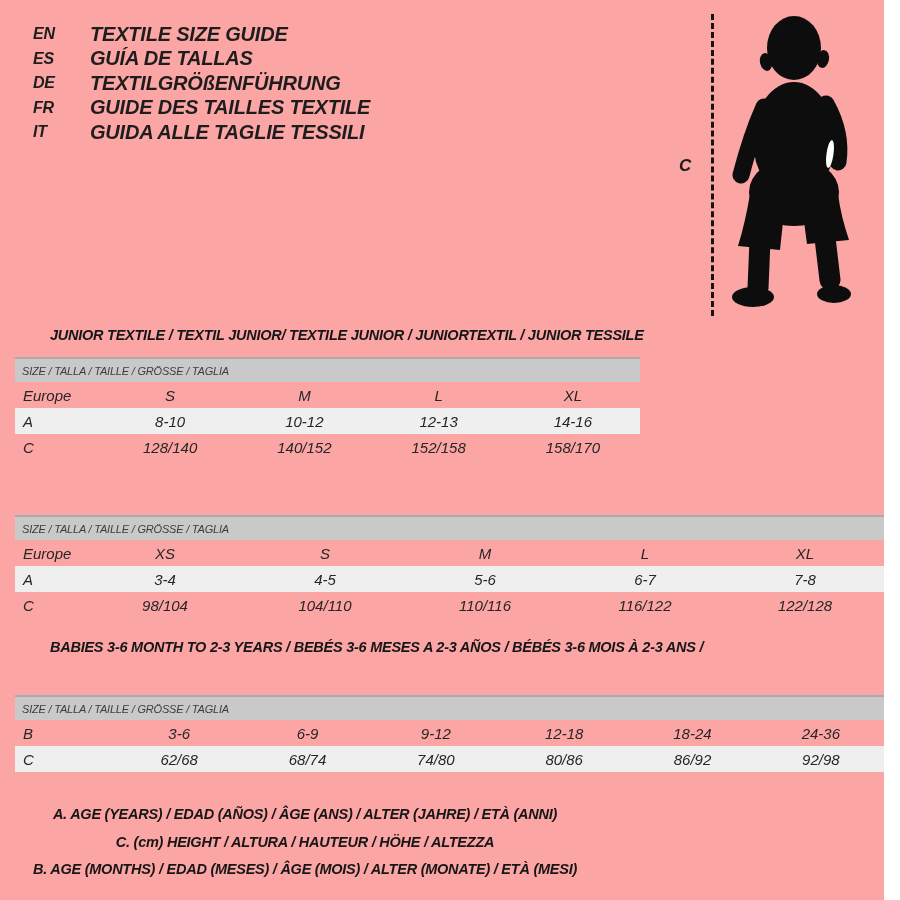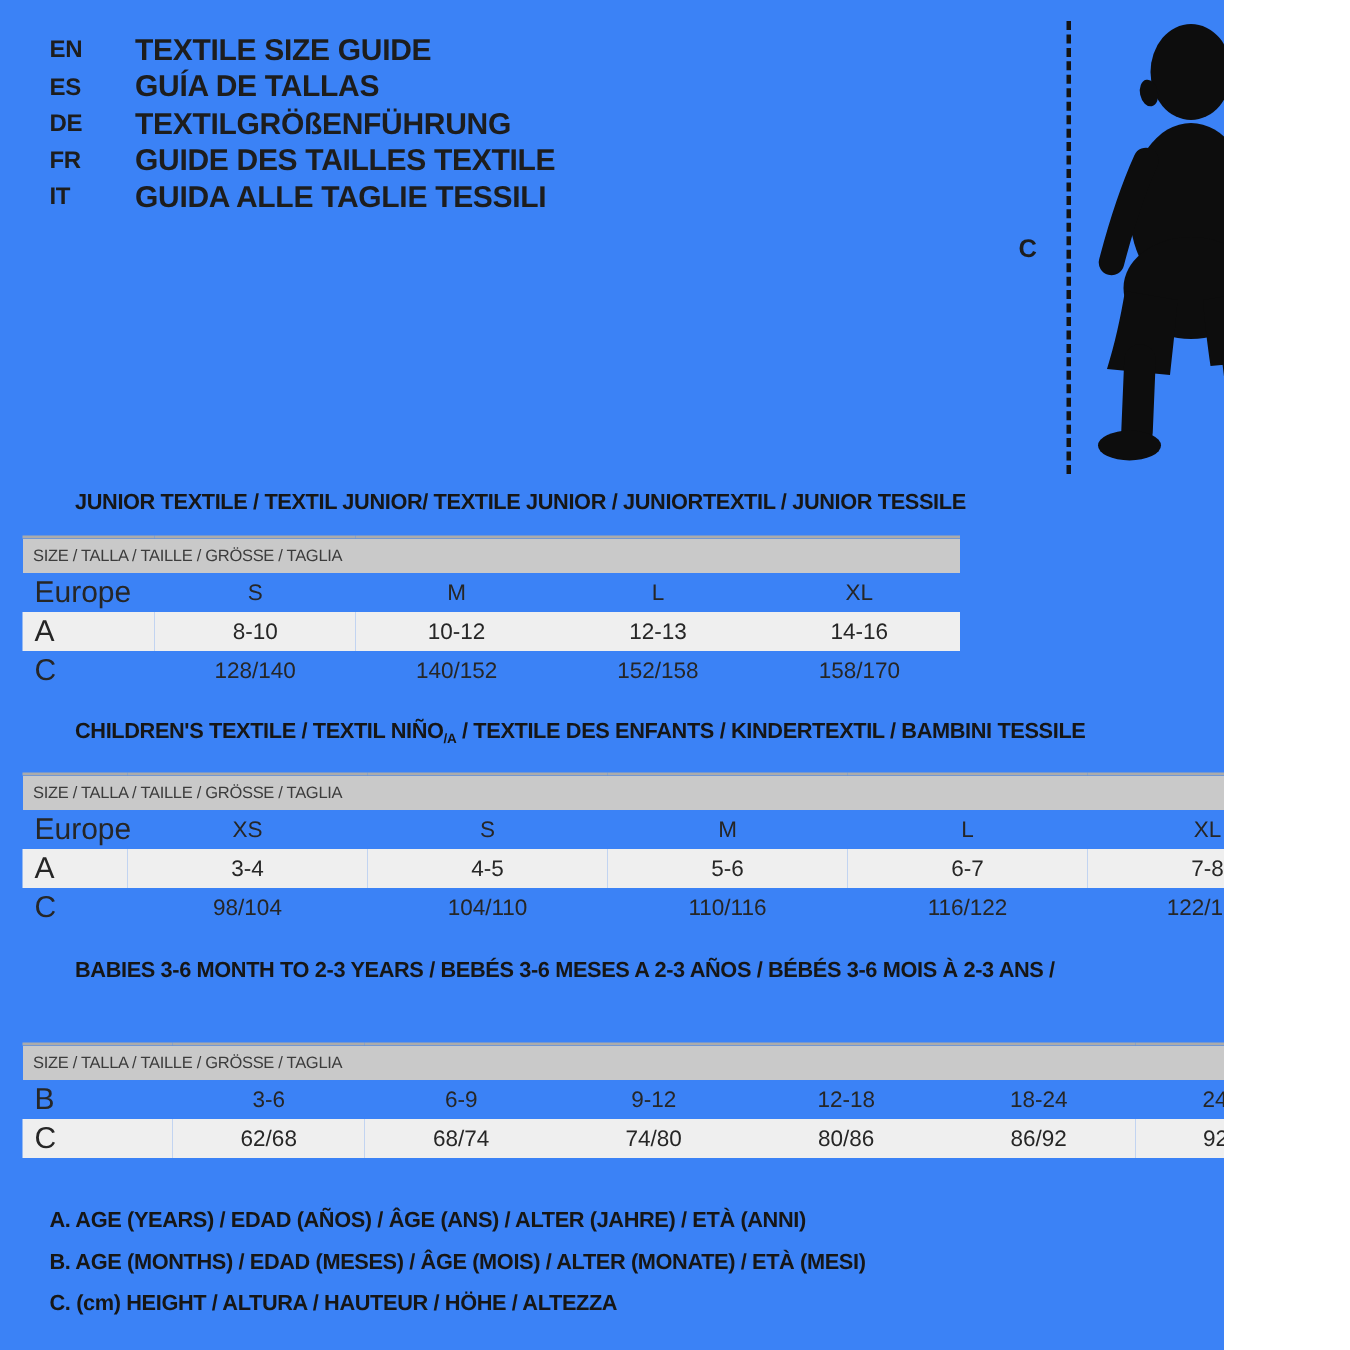--- a/index.html
+++ b/index.html
@@ -2,21 +2,21 @@
 <html><head>
 <meta charset="utf-8">
 <style>
   html, body { margin:0; padding:0; }
   body {
     width:900px; height:900px; background:#ffffff;
     font-family:"Liberation Sans", sans-serif;
     color:#1d1d1d;
     -webkit-font-smoothing:antialiased;
   }
-  .canvas { position:relative; width:816px; height:900px; overflow:hidden; background:#3b82f6; }
+  .canvas { position:relative; width:884px; height:900px; overflow:hidden; background:#fca5a5;font-style:italic; }
 
   
   .lang-block { position:absolute; left:33px; top:22px; }
   .lang-row { display:flex; height:24.5px; align-items:center; }
   .lang-code { width:57px; font-weight:bold; font-size:16px; letter-spacing:-0.2px; }
   .lang-label { font-weight:bold; font-size:20px; letter-spacing:-0.2px; white-space:nowrap; }
 
   
   .height-line { position:absolute; left:711px; top:14px; height:302px; width:0; border-left:3px dashed #141414; }
   .height-label { position:absolute; left:679px; top:156px; font-weight:bold; font-size:17px; }
@@ -30,26 +30,26 @@
   
   table.size-table { position:absolute; border-collapse:collapse; table-layout:fixed; }
   table.size-table td, table.size-table th { margin:0; padding:0; font-weight:normal; }
   tr.bar td {
     background:#c9c9c9; border-top:2px solid #ababab;
     height:23px; font-size:11px; color:#3c3c3c;
     padding-left:7px; text-align:left; letter-spacing:-0.2px; white-space:nowrap;
     overflow:hidden;
   }
   tr.data-row { height:26px; }
-  tr.data-row th { text-align:left; padding-left:8px; font-size:20px; color:#262626; }
+  tr.data-row th { text-align:left; padding-left:8px; font-size:15px; color:#262626; }
   tr.data-row td { text-align:center; font-size:15px; color:#262626; }
   tr.alt { background:#efefef; }
 
   
-  .legend { position:absolute; left:33px; top:801px; line-height:27.5px; }
+  .legend { position:absolute; left:33px; top:801px; line-height:27.5px;text-align:center; }
   .legend div { font-weight:bold; font-size:14.5px; letter-spacing:-0.25px; white-space:nowrap; color:#161616; }
 </style>
 </head>
 <body>
 
 <div class="canvas">
 
   <div class="lang-block">
     <div class="lang-row">
       <span class="lang-code">EN</span>
@@ -124,21 +124,20 @@
       <tr class="data-row">
         <th>C</th>
         <td>128/140</td>
         <td>140/152</td>
         <td>152/158</td>
         <td>158/170</td>
       </tr>
     </tbody>
   </table>
 
-  <div class="section-title" style="top:480px;"><span>CHILDREN'S TEXTILE / TEXTIL NIÑO</span><span class="subscript">/A</span><span> / TEXTILE DES ENFANTS / KINDERTEXTIL / BAMBINI TESSILE</span></div>
   <table class="size-table" style="left:15px; top:515px; width:870px;">
     <colgroup>
         <col style="width:70px;">
         <col>
         <col>
         <col>
         <col>
         <col>
       </colgroup>
     <tbody>
@@ -205,17 +204,17 @@
         <td>74/80</td>
         <td>80/86</td>
         <td>86/92</td>
         <td>92/98</td>
       </tr>
     </tbody>
   </table>
 
   <div class="legend">
     <div>A. AGE (YEARS) / EDAD (AÑOS) / ÂGE (ANS) / ALTER (JAHRE) / ETÀ (ANNI)</div>
+    <div>C. (cm) HEIGHT / ALTURA / HAUTEUR / HÖHE / ALTEZZA</div>
     <div>B. AGE (MONTHS) / EDAD (MESES) / ÂGE (MOIS) / ALTER (MONATE) / ETÀ (MESI)</div>
-    <div>C. (cm) HEIGHT / ALTURA / HAUTEUR / HÖHE / ALTEZZA</div>
   </div>
 
 </div>
 
 </body></html>

